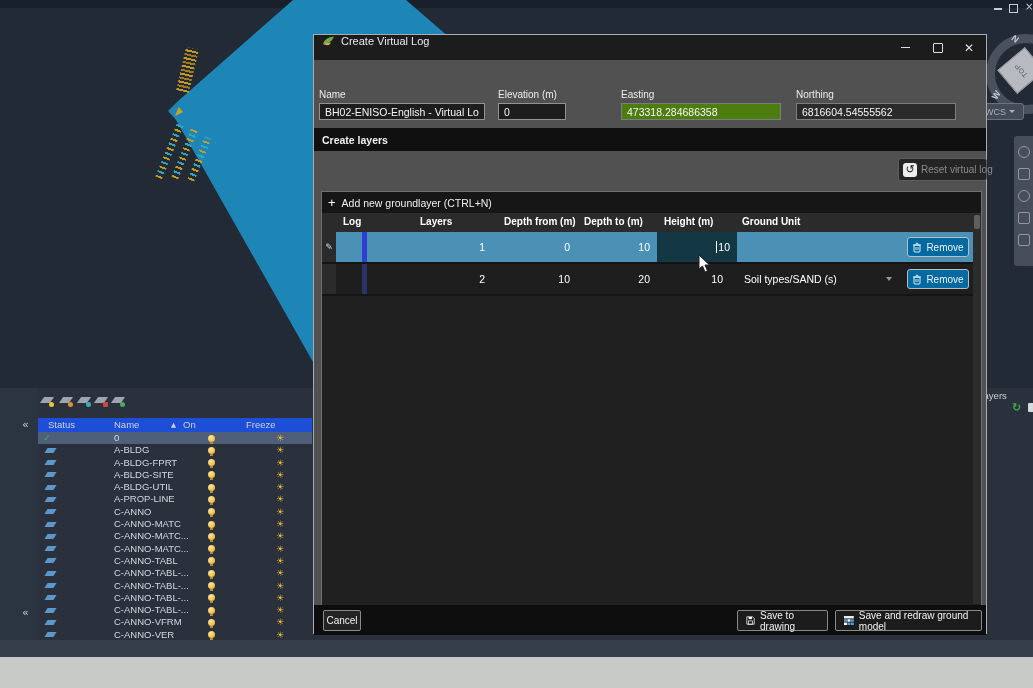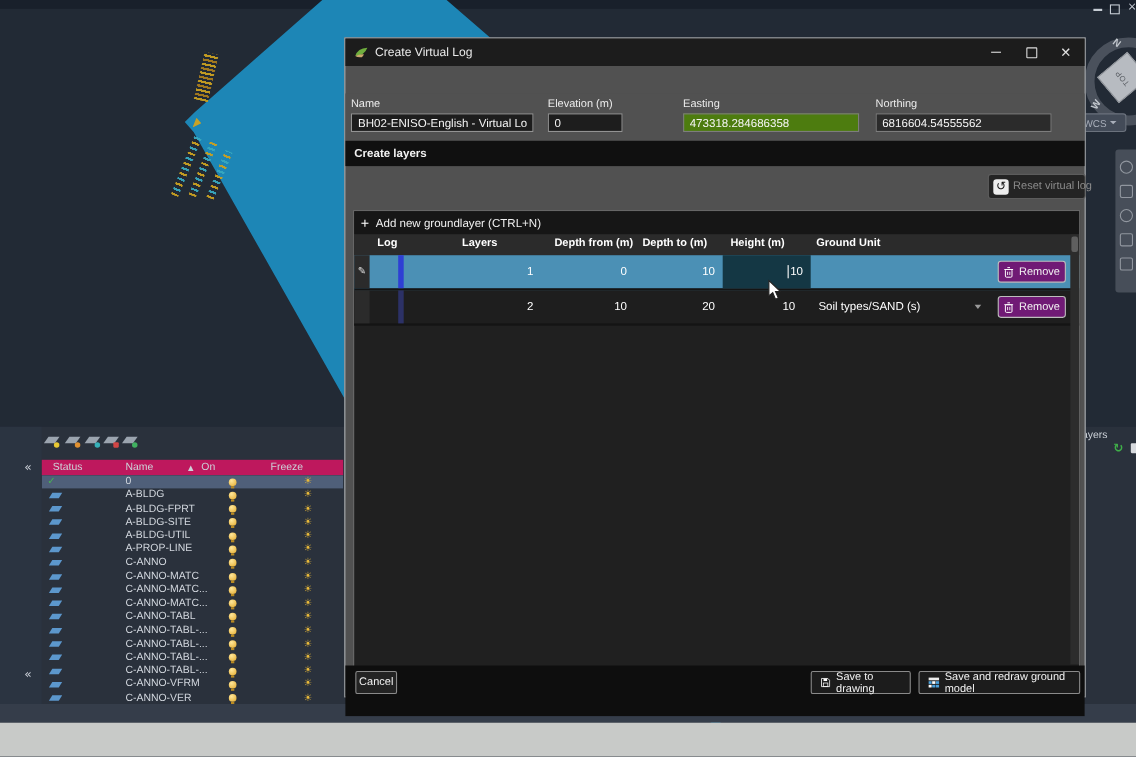--- a/index.html
+++ b/index.html
@@ -52,37 +52,37 @@
   #palette{position:absolute;left:0;top:388px;width:1033px;height:252px;background:#2a313c;z-index:2;}
   #pal-left{position:absolute;left:0;top:0;width:38px;height:252px;background:#2b3441;color:#c9ced6;font-size:11px;}
   .pal-collapse{position:absolute;left:22px;cursor:default;}
   #pal-toolbar{position:absolute;left:38px;top:6px;height:16px;}
   .licon{position:absolute;width:14px;height:13px;}
   .licon .sheet{position:absolute;left:2px;top:3px;width:10px;height:6px;background:#9ba4af;transform:skewX(-35deg);}
   .licon .badge{position:absolute;right:0px;bottom:0px;width:5px;height:5px;border-radius:50%;}
   #pal-search{position:absolute;left:935px;top:2px;color:#cdd2d9;font-size:9.5px;white-space:nowrap;}
   #pal-refresh{position:absolute;left:1012px;top:13px;color:#3fae49;font-size:11px;font-weight:bold;}
   #pal-part-icon{position:absolute;left:1028px;top:15px;width:9px;height:9px;background:#d7dade;border-radius:1px;}
-  #pal-head{position:absolute;left:38px;top:30px;width:274px;height:14px;background:#be185d;color:#cdd2d9;font-size:9.5px;line-height:14px;}
+  #pal-head{position:absolute;left:38px;top:30px;width:274px;height:14px;background:#1d4ed8;color:#cdd2d9;font-size:9.5px;line-height:14px;}
   #pal-head span{position:absolute;top:0;}
   #pal-rows{position:absolute;left:38px;top:44px;width:274px;height:208px;overflow:hidden;}
   .prow{position:relative;height:12.3px;line-height:12.3px;font-size:9.5px;color:#d3d8df;}
   .prow.sel{background:#4f5f79;}
   .prow .st{position:absolute;left:8px;top:3.5px;width:9px;height:5px;background:#5c97cc;transform:skewX(-32deg);}
   .prow .st.cur{background:none;transform:none;top:0;left:5px;color:#49b455;font-size:9px;line-height:12px;}
   .prow .nm{position:absolute;left:76px;top:0;white-space:nowrap;}
   .prow .bulb{position:absolute;left:170px;top:2.5px;width:7px;height:7px;border-radius:50%;
     background:radial-gradient(circle at 35% 30%,#ffe79a,#e3a92b);}
   .prow .bulb:after{content:"";position:absolute;left:2px;top:7px;width:3px;height:2px;background:#b98a22;}
   .prow .sun{position:absolute;left:238px;top:0;color:#e8b93a;font-size:9px;line-height:12.3px;}
   
   #dialog{position:absolute;left:313px;top:34px;width:674px;height:600px;background:#515151;
     border:1px solid #a8adb2;z-index:5;box-sizing:border-box;font-size:10.5px;}
   #dlg-title{position:absolute;left:0;top:0;width:100%;height:25px;background:#1c1c1c;color:#e9e9e9;
-    display:flex;align-items:center;padding-left:7px;box-sizing:border-box;font-size:11px;}
+    display:flex;align-items:flex-start;padding-left:7px;box-sizing:border-box;font-size:11px;}
   #dlg-title .ttl{margin-left:6px;}
   .dlg-ctl{position:absolute;top:0;width:30px;height:25px;display:flex;align-items:center;justify-content:center;}
   #dlg-min{right:66px;} #dlg-max{right:33px;} #dlg-close{right:2px;color:#e0e0e0;font-size:12px;}
   #dlg-min i{display:block;width:9px;height:1.5px;background:#dcdcdc;}
   #dlg-max i{display:block;width:8px;height:8px;border:1.2px solid #dcdcdc;border-radius:1px;}
   .secbar{position:absolute;left:0;width:100%;height:25px;background:#101010;color:#f2f2f2;font-weight:bold;
     display:flex;align-items:center;padding-left:8px;box-sizing:border-box;font-size:10.5px;}
   #sec-details{top:25px;}
   #sec-layers{top:93px;height:23px;}
   #dlg-form{position:absolute;left:0;top:50px;width:100%;height:43px;background:#515151;}
@@ -120,26 +120,26 @@
   .c-df{left:170px;width:78px;}
   .c-dt{left:255px;width:73px;}
   .c-h{left:335px;width:73px;}
   #trow1 .c-h{background:#143744;left:335px;width:80px;padding-right:7px;box-sizing:border-box;
     display:flex;align-items:center;justify-content:flex-end;}
   .caret{width:1px;height:12px;background:#fff;margin-right:1px;}
   .c-gu{left:415px;width:165px;padding-left:7px;box-sizing:border-box;}
   .chev{position:absolute;right:10px;top:13px;width:0;height:0;border-left:3.5px solid transparent;
     border-right:3.5px solid transparent;border-top:4px solid #d2e4ee;}
   #trow2 .chev{border-top-color:#9a9a9a;}
-  .btn-remove{position:absolute;left:585px;top:5px;width:62px;height:20px;background:#701a75;border:1px solid #bdbdbd;
+  .btn-remove{position:absolute;left:585px;top:5px;width:62px;height:20px;background:#0369a1;border:1px solid #bdbdbd;
     border-radius:3px;color:#f2f2f2;font-size:10px;display:flex;align-items:center;justify-content:center;gap:4px;box-sizing:border-box;}
   #tbl-scroll{position:absolute;right:0;top:21px;width:8px;height:391px;background:#2c2c2c;}
   #tbl-thumb{position:absolute;left:1px;top:2px;width:6px;height:14px;background:#5f5f5f;border-radius:2px;}
   
-  #dlg-footer{position:absolute;left:0;top:570px;width:100%;height:46px;background:#0e0e0e;}
+  #dlg-footer{position:absolute;left:0;top:570px;width:100%;height:30px;background:#0e0e0e;}
   .fbtn{position:absolute;top:5px;height:21px;background:#232323;border:1px solid #8a8a8a;border-radius:2px;
     color:#f2f2f2;font-size:10px;display:flex;align-items:center;justify-content:center;gap:5px;box-sizing:border-box;padding:0 8px;}
   #btn-cancel{left:9px;width:38px;}
   #btn-save{left:423px;width:91px;background:#1c1c1c;}
   #btn-save-redraw{left:521px;width:147px;background:#1c1c1c;}
   
   #cursor{position:absolute;left:698px;top:254px;z-index:10;}
 </style>
 </head>
 <body>

